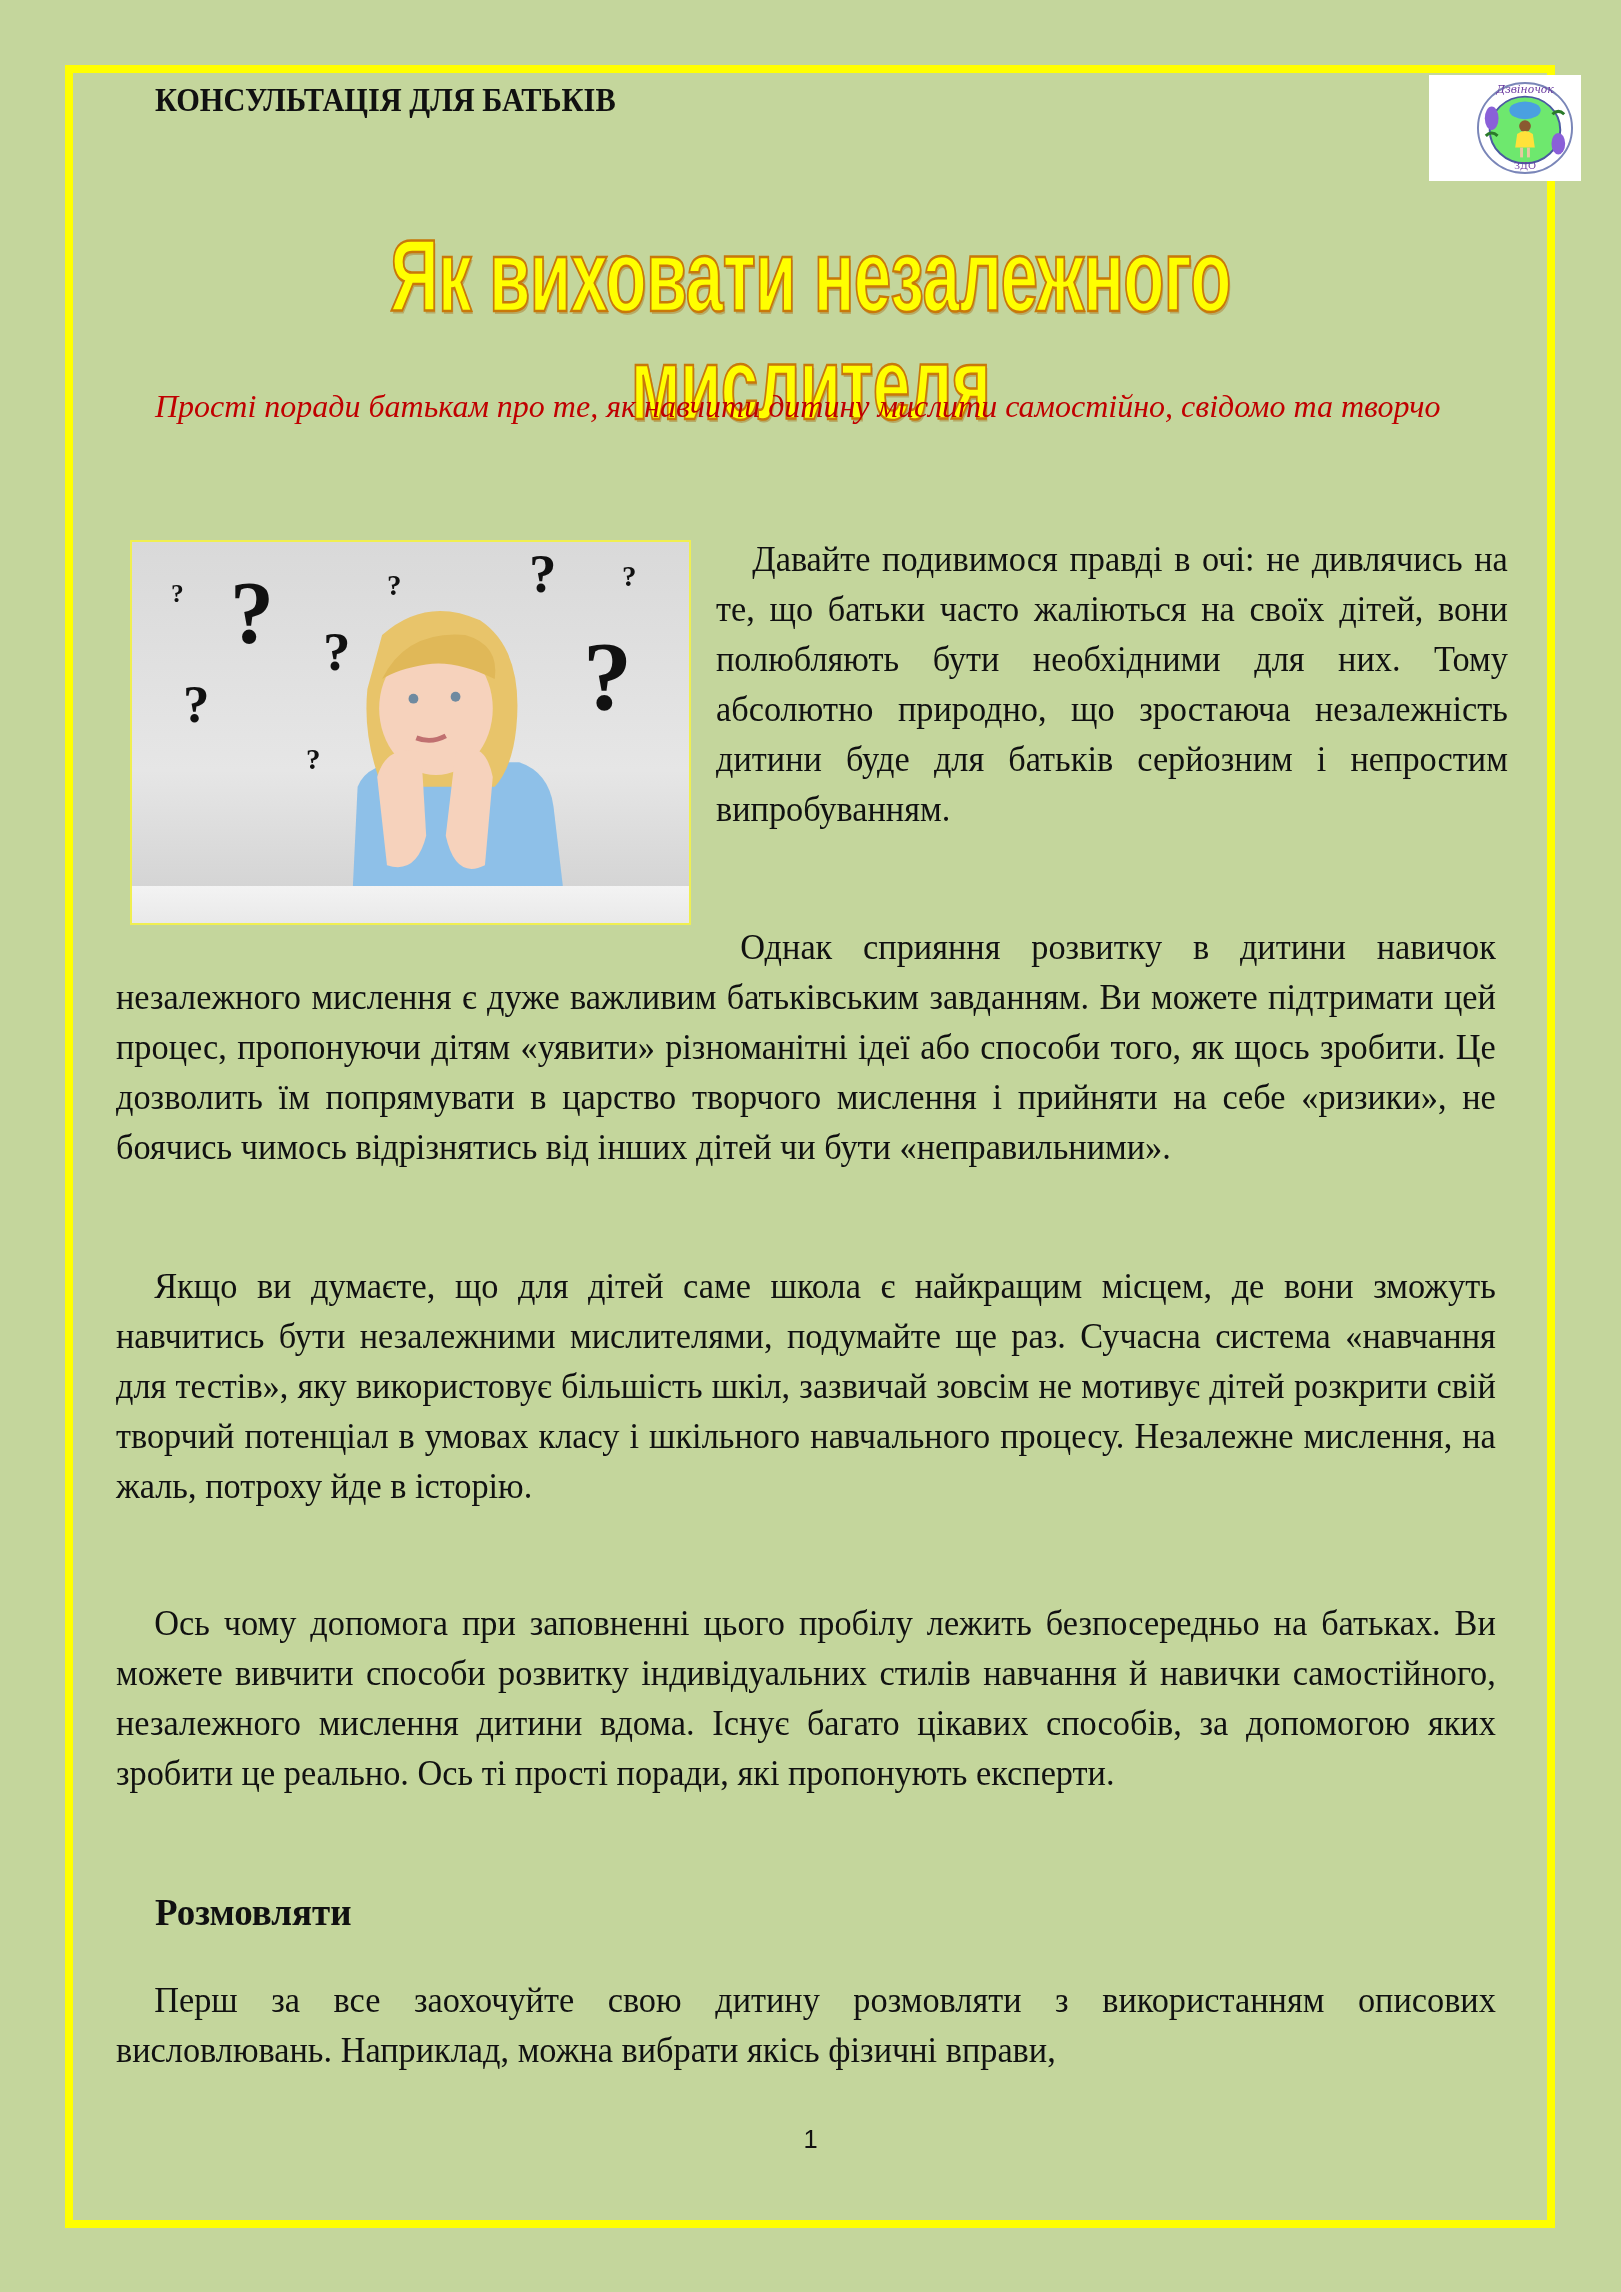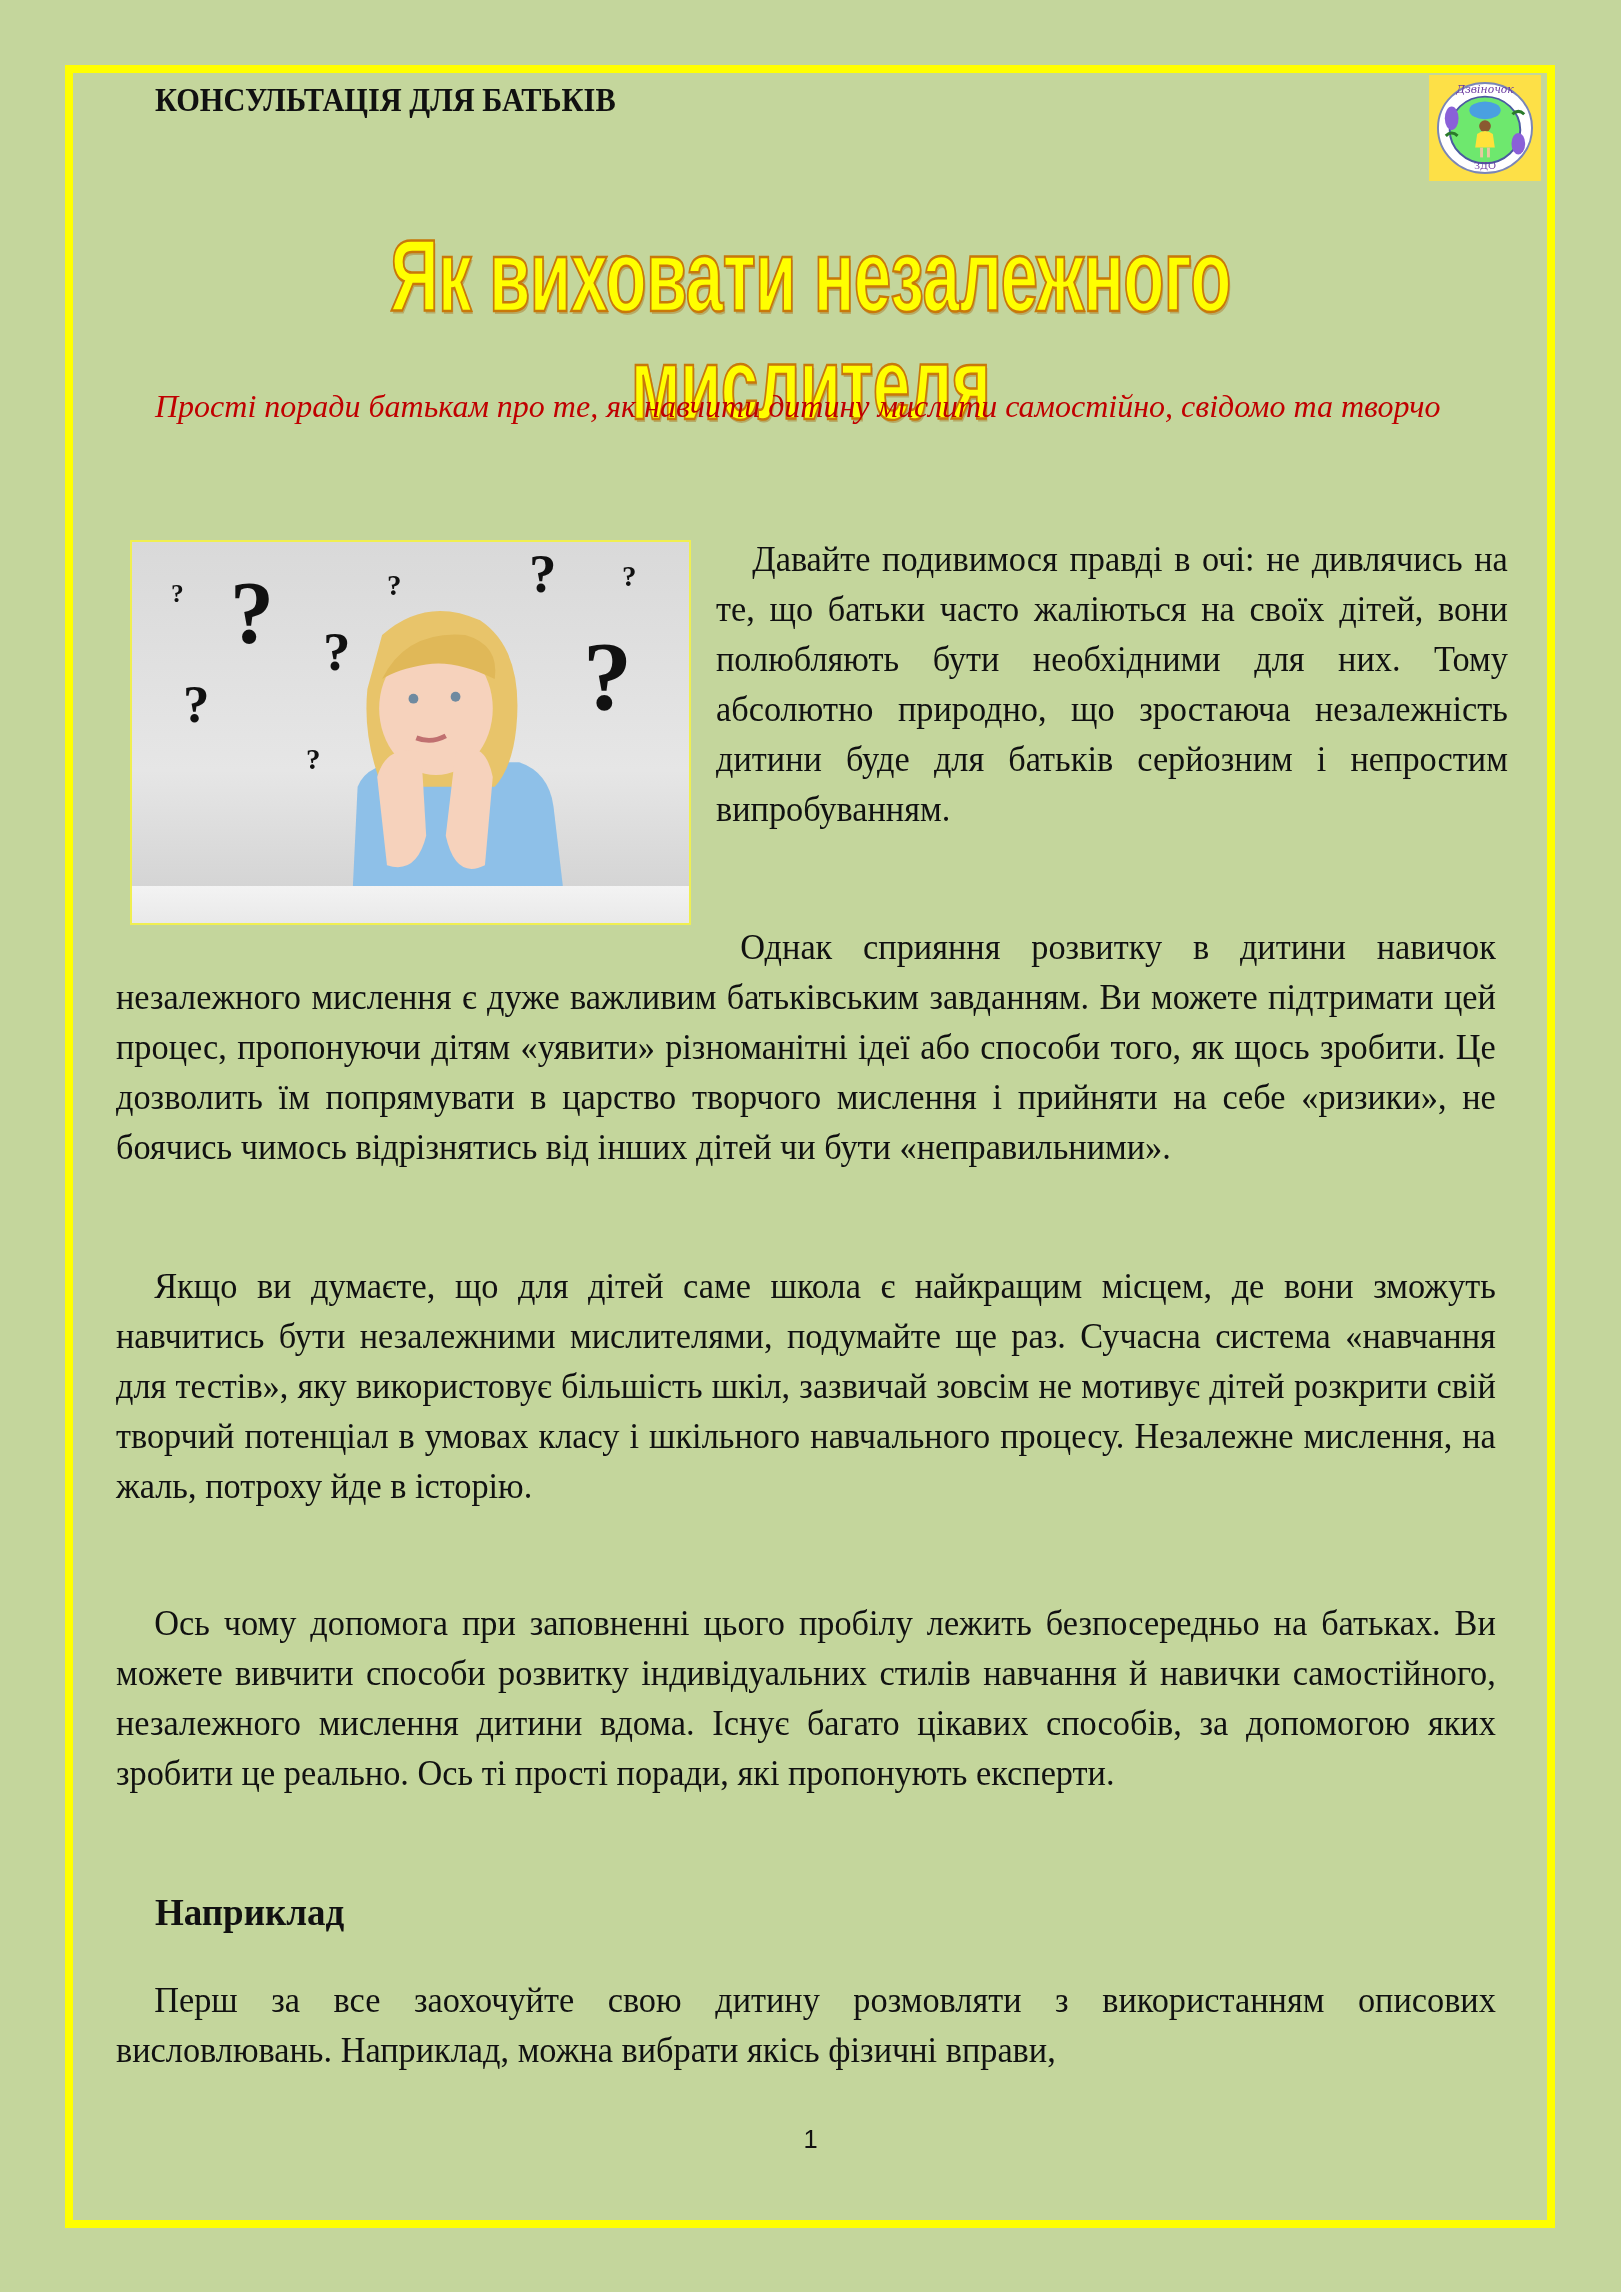--- a/index.html
+++ b/index.html
@@ -11,21 +11,21 @@
   .frame {
     position:absolute; left:65px; top:65px; width:1474px; height:2147px;
     border:8.8px solid #ffff00; box-sizing:content-box;
   }
   .header-label {
     position:absolute; left:155px; top:82px; font-size:33px; font-weight:bold;
     letter-spacing:0px; transform:scaleX(0.92); transform-origin:left top;
   }
   .logo {
     position:absolute; left:1429px; top:75px; width:112px; height:106px;
-    background:#fde047; display:flex; align-items:center; justify-content:center;
+    background:#ffffff; display:flex; align-items:center; justify-content:center;padding-left:40px;
   }
   .logo svg { display:block; }
   .title {
     position:absolute; left:0; right:0; top:222px; text-align:center;
     font-family:"Liberation Sans", "DejaVu Sans", sans-serif; font-weight:bold;
     font-size:102px; line-height:108px; color:#ffff00;
     -webkit-text-stroke:2.5px #c8780a;
     transform:scaleX(0.66); transform-origin:center top; letter-spacing:-1px;
     text-shadow:2px 2.9px 0 rgba(160,90,0,0.35);
   }
@@ -112,17 +112,17 @@
     <path d="M330 215 Q360 200 368 240 L360 330 Q330 345 320 300 Z" fill="#f6d2bc"></path>
   </svg>
   <div class="table-top"></div>
 </div>
 
 <div class="body-text p1">Давайте подивимося правді в очі: не дивлячись на те, що батьки часто жаліються на своїх дітей, вони полюбляють бути необхідними для них. Тому абсолютно природно, що зростаюча незалежність дитини буде для батьків серйозним і непростим випробуванням.</div>
 <div class="body-text p2">Однак сприяння розвитку в дитини навичок незалежного мислення є дуже важливим батьківським завданням. Ви можете підтримати цей процес, пропонуючи дітям «уявити» різноманітні ідеї або способи того, як щось зробити. Це дозволить їм попрямувати в царство творчого мислення і прийняти на себе «ризики», не боячись чимось відрізнятись від інших дітей чи бути «неправильними».</div>
 <div class="body-text p3">Якщо ви думаєте, що для дітей саме школа є найкращим місцем, де вони зможуть навчитись бути незалежними мислителями, подумайте ще раз. Сучасна система «навчання для тестів», яку використовує більшість шкіл, зазвичай зовсім не мотивує дітей розкрити свій творчий потенціал в умовах класу і шкільного навчального процесу. Незалежне мислення, на жаль, потроху йде в історію.</div>
 <div class="body-text p4">Ось чому допомога при заповненні цього пробілу лежить безпосередньо на батьках. Ви можете вивчити способи розвитку індивідуальних стилів навчання й навички самостійного, незалежного мислення дитини вдома. Існує багато цікавих способів, за допомогою яких зробити це реально. Ось ті прості поради, які пропонують експерти.</div>
 
-<div class="section-heading">Наприклад</div>
+<div class="section-heading">Розмовляти</div>
 <div class="body-text p5">Перш за все заохочуйте свою дитину розмовляти з використанням описових висловлювань. Наприклад, можна вибрати якісь фізичні вправи,</div>
 
 <div class="page-number">1</div>
 
 
 </body></html>

